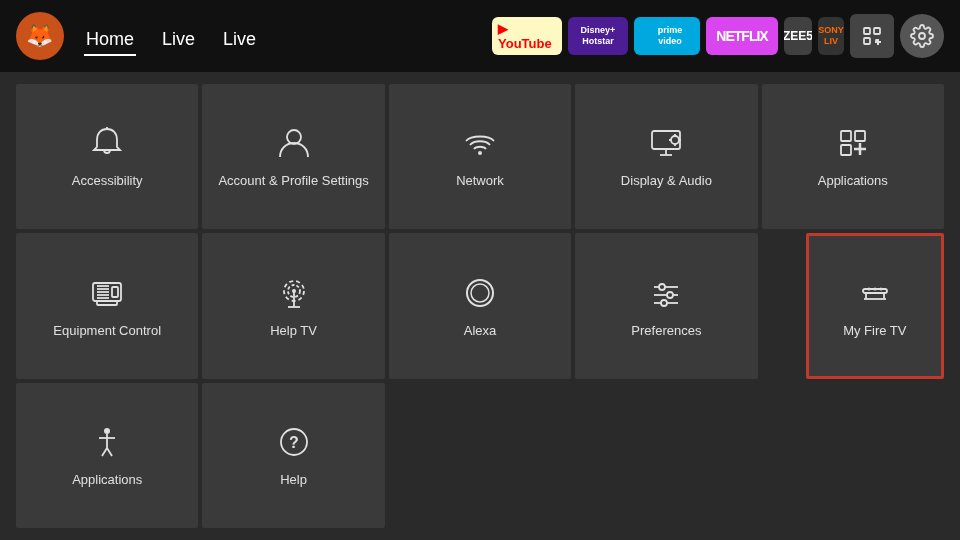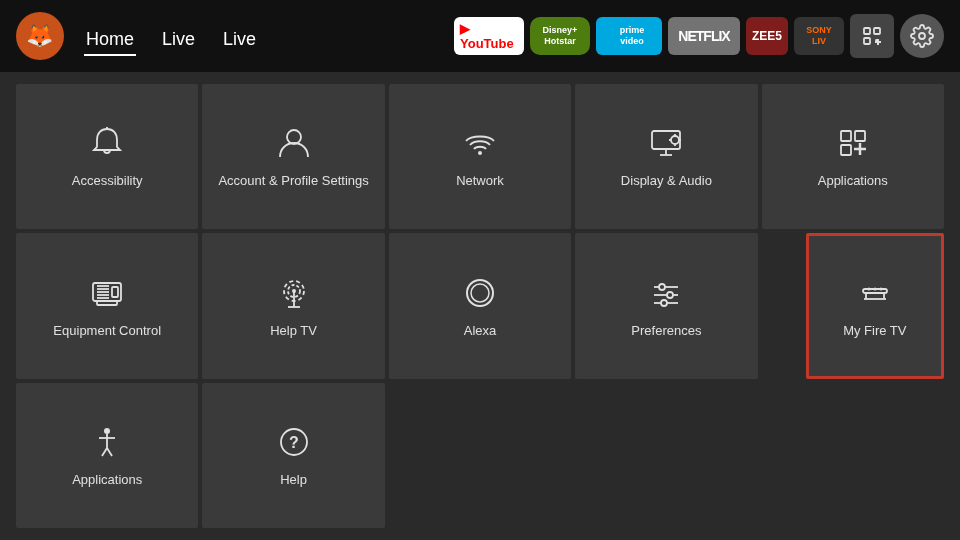--- a/index.html
+++ b/index.html
@@ -54,26 +54,26 @@
     .nav-app-icon {
       height: 38px;
       border-radius: 6px;
       display: flex; align-items: center; justify-content: center;
       font-size: 11px;
       font-weight: bold;
       cursor: pointer;
       overflow: hidden;
       flex-shrink: 0;
     }
-    .yt-icon { background: #ffffff; color: #ff0000; width: 70px; font-size: 13px; padding: 12px 6px; }
-    .disney-icon { background: #4d7c0f; color: #fff; width: 60px; font-size: 9px; text-align: center; border-radius: 10px; }
+    .yt-icon { background: #fef9c3; color: #ff0000; width: 70px; font-size: 13px; padding: 12px 6px; }
+    .disney-icon { background: #4c1d95; color: #fff; width: 60px; font-size: 9px; text-align: center; }
     .prime-icon { background: #00a8e0; color: #fff; width: 66px; font-size: 9px; text-align: center; padding-left: 6px; }
-    .netflix-icon { background: #737373; color: #fff; width: 72px; font-size: 14px; font-weight: 900; letter-spacing: -1px; }
-    .zee5-icon { background: #7f1d1d; color: #fff; width: 42px; font-size: 10px; }
-    .sony-icon { background: #333; color: #ff6600; width: 50px; font-size: 9px; }
+    .netflix-icon { background: #d946ef; color: #fff; width: 72px; font-size: 14px; font-weight: 900; letter-spacing: -1px; }
+    .zee5-icon { background: #404040; color: #fff; width: 28px; font-size: 10px; }
+    .sony-icon { background: #333; color: #ff6600; width: 26px; font-size: 9px; }
     .grid-icon {
       width: 44px; height: 44px;
       background: #444;
       border-radius: 6px;
       display: flex; align-items: center; justify-content: center;
       cursor: pointer;
     }
     .gear-icon {
       width: 44px; height: 44px;
       background: #555;

